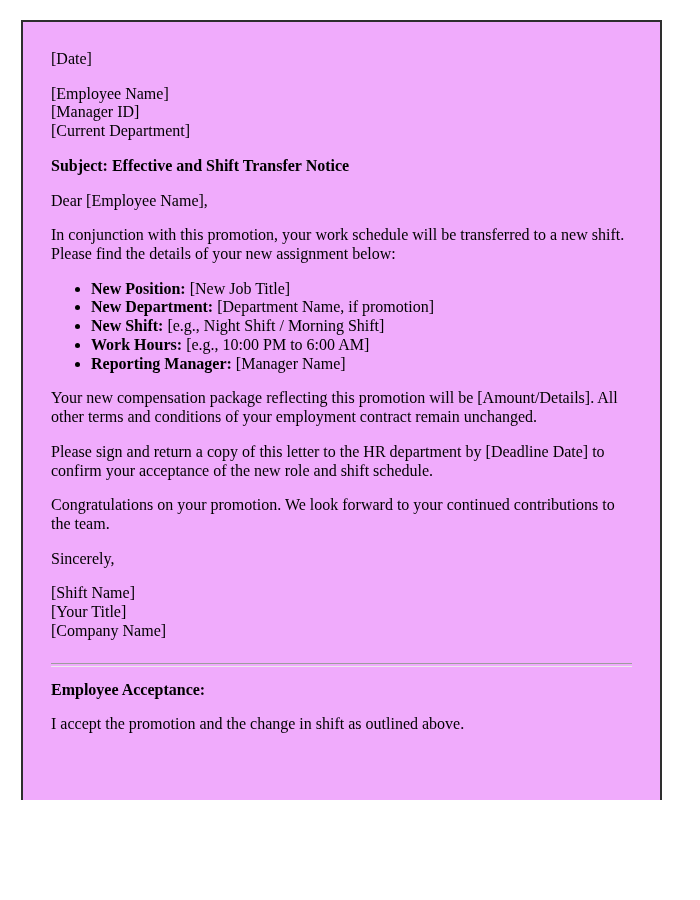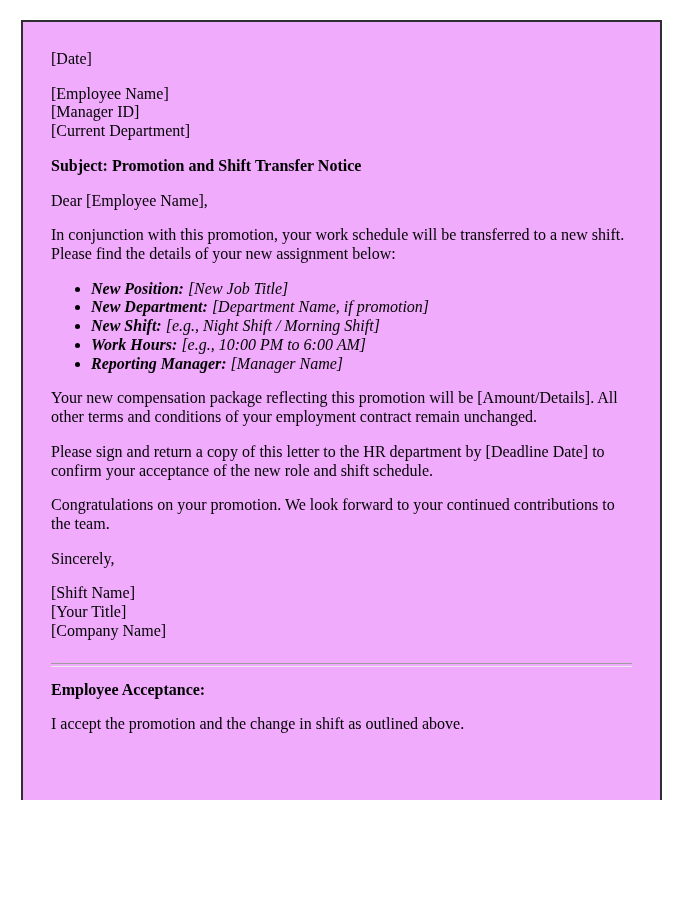--- a/index.html
+++ b/index.html
@@ -38,21 +38,20 @@
   .line {
     
   }
   ul.details-list {
     margin: 0 0 16px 0;
     padding-left: 40px;
     list-style-type: disc;
   }
   ul.details-list li {
     margin: 0;
-    font-style: italic;
   }
   hr.acceptance-divider {
     height: 2px;
     border: 0;
     border-top: 1px solid #9d9d9d;
     border-bottom: 1px solid #ececec;
     margin: 22px 0 14px 0;
   }
 </style>
 </head>
@@ -61,21 +60,21 @@
 <div class="page">
 
   <p class="para">[Date]</p>
 
   <div class="para">
     <div class="line">[Employee Name]</div>
     <div class="line">[Manager ID]</div>
     <div class="line">[Current Department]</div>
   </div>
 
-  <p class="para bold">Subject: Promotion and Shift Transfer Notice</p>
+  <p class="para bold">Subject: Effective and Shift Transfer Notice</p>
 
   <p class="para">Dear [Employee Name],</p>
 
 
   <p class="para">In conjunction with this promotion, your work schedule will be transferred to a new shift. Please find the details of your new assignment below:</p>
 
   <ul class="details-list">
     <li><span class="bold">New Position:</span><span> [New Job Title]</span></li>
     <li><span class="bold">New Department:</span><span> [Department Name, if promotion]</span></li>
     <li><span class="bold">New Shift:</span><span> [e.g., Night Shift / Morning Shift]</span></li>

